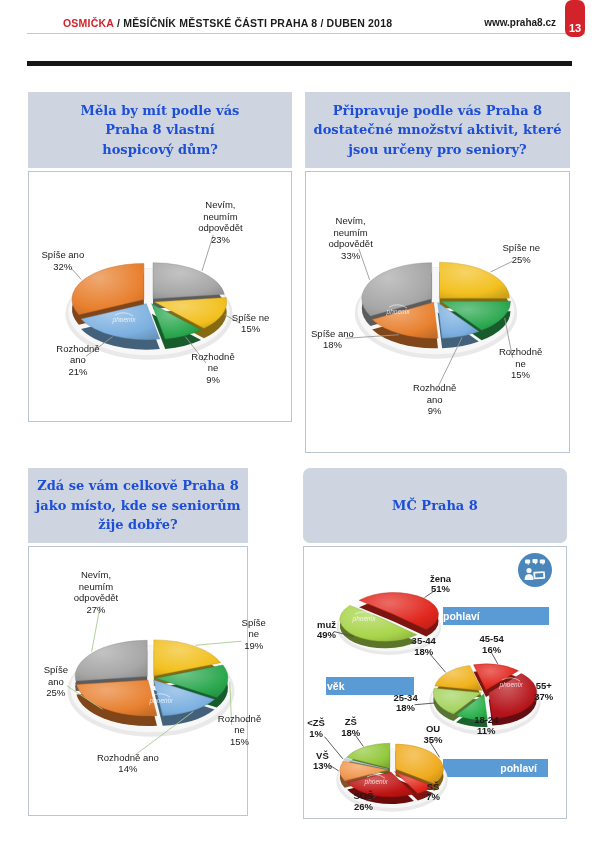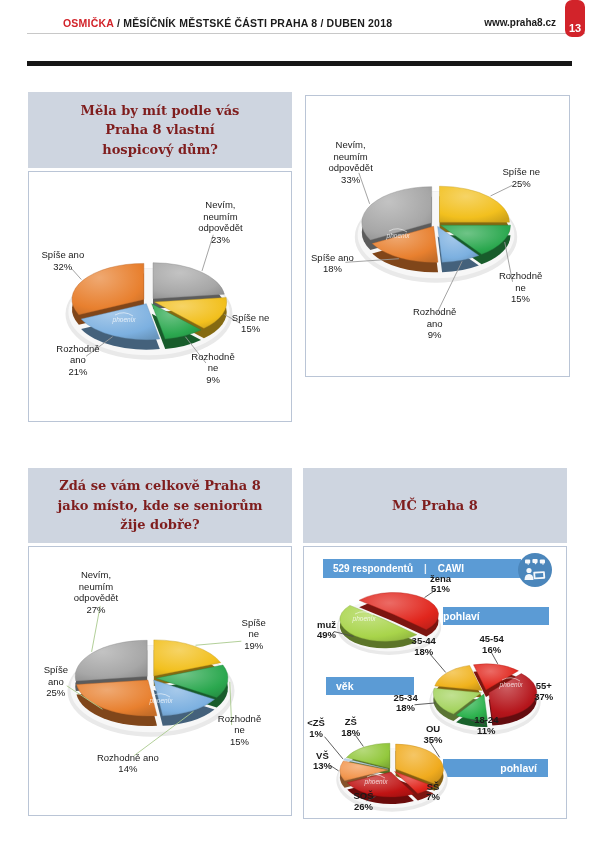--- a/index.html
+++ b/index.html
@@ -13,35 +13,35 @@
   .website{position:absolute;right:44px;top:17px;font-size:10px;font-weight:bold;color:#1b1b1b;}
   .header-rule{position:absolute;left:27px;width:558px;top:33px;height:1px;background:#c8c8c8;}
   .page-badge{position:absolute;left:565px;top:0;width:20px;height:37px;background:#d2232a;
               color:#fff;display:flex;align-items:flex-end;justify-content:center;
               padding-bottom:3px;box-sizing:border-box;font-size:11px;font-weight:bold;border-radius:7px;}
   .black-bar{position:absolute;left:27px;top:61px;width:545px;height:5px;background:#161616;}
   
   .quad{position:absolute;}
   .q-title{background:#ced5e0;display:flex;align-items:center;justify-content:center;
            text-align:center;font-family:"DejaVu Serif",serif;font-weight:bold;
-           font-size:13px;line-height:1.5;color:#7f1d1d;}
+           font-size:13px;line-height:1.5;color:#1d4ed8;}
   .q-body{margin-top:3px;background:#fff;border:1px solid #bac5d6;position:relative;box-sizing:border-box;}
   #q1{left:28px;top:92px;width:264px;} #q1 .q-title{height:76px;} #q1 .q-body{height:251px;}
   #q2{left:305px;top:92px;width:265px;} #q2 .q-title{height:76px;} #q2 .q-body{height:282px;}
-  #q3{left:28px;top:468px;width:264px;} #q3 .q-title{height:75px;} #q3 .q-body{height:270px;}
-  #demo{left:303px;top:468px;width:264px;} #demo .q-title{height:75px;} #demo .q-body{height:273px;}
+  #q3{left:28px;top:468px;width:220px;} #q3 .q-title{height:75px;} #q3 .q-body{height:270px;}
+  #demo{left:303px;top:468px;width:264px;} #demo .q-title{height:75px;border-radius:7px;} #demo .q-body{height:273px;}
   svg.chart,.demo-chart{position:absolute;left:0;top:0;}
   
   .demo-body .bar{position:absolute;background:#5b9bd5;color:#fff;font-weight:bold;
                   display:flex;align-items:center;box-sizing:border-box;}
   .resp-bar{left:19px;top:12px;width:198px;height:19px;font-size:10px;gap:11px;padding-left:10px;}
   .resp-bar .pipe{opacity:.85;}
   .cat-bar{font-size:10.5px;height:18px;z-index:1;}
   .gender-bar{left:139px;top:60px;width:106px;padding-right:11px;}
-  .age-bar{left:22px;top:130px;width:88px;padding-left:10px;}
+  .age-bar{left:22px;top:130px;width:88px;padding-left:1px;}
   .edu-bar{left:139px;top:212px;width:105px;justify-content:flex-end;padding-right:11px;}
   .demo-chart{z-index:2;}
   .icon-circle{position:absolute;left:214px;top:6px;width:34px;height:34px;z-index:3;}
 </style>
 </head>
 <body>
 
 <div class="page">
 
   <div class="header-line">
@@ -107,20 +107,21 @@
           <text x="48.96902602812895" y="179.61435230617187" fill="#1a1a1a" font-size="9.5" text-anchor="middle" font-weight="normal"><tspan x="48.96902602812895" dy="0">Rozhodně</tspan><tspan x="48.96902602812895" dy="11.5">ano</tspan><tspan x="48.96902602812895" dy="11.5">21%</tspan></text>
           <line x1="52.31867349175849" y1="107.5240620572418" x2="42.18132564120414" y2="96.15881776402075" stroke="#9a9a9a" stroke-width="0.9"></line>
           <text x="33.81258404578239" y="86.31535307113418" fill="#1a1a1a" font-size="9.5" text-anchor="middle" font-weight="normal"><tspan x="33.81258404578239" dy="0">Spíše ano</tspan><tspan x="33.81258404578239" dy="11.5">32%</tspan></text>
           <path d="M 86 143 q 9 -5 18 1" stroke="#fff" fill="none" opacity="0.55" stroke-width="1"></path>
           <text x="95" y="150" fill="#fff" opacity="0.75" font-size="6.5" font-style="italic" text-anchor="middle">phoenix</text>
         </svg>
     </div>
   </section>
 
   <section class="quad" id="q2">
+    <div class="q-title">Připravuje podle vás Praha 8<br>dostatečné množství aktivit, které<br>jsou určeny pro seniory?</div>
     <div class="q-body">
       <svg class="chart" width="263" height="280">
           <defs>
             <radialGradient id="q2-g0" cx="38%" cy="28%" r="85%">
               <stop offset="0%" stop-color="rgb(246,212,102)"></stop>
               <stop offset="70%" stop-color="#f2c01e"></stop>
               <stop offset="100%" stop-color="rgb(206,163,26)"></stop>
             </radialGradient>
             <radialGradient id="q2-g1" cx="38%" cy="28%" r="85%">
               <stop offset="0%" stop-color="rgb(111,196,135)"></stop>
@@ -226,25 +227,20 @@
           <text x="66.98800447991032" y="31.039159272522824" fill="#1a1a1a" font-size="9.5" text-anchor="middle" font-weight="normal"><tspan x="66.98800447991032" dy="0">Nevím,</tspan><tspan x="66.98800447991032" dy="11.5">neumím</tspan><tspan x="66.98800447991032" dy="11.5">odpovědět</tspan><tspan x="66.98800447991032" dy="11.5">27%</tspan></text>
           <path d="M 123 149 q 9 -5 18 1" stroke="#fff" fill="none" opacity="0.55" stroke-width="1"></path>
           <text x="132" y="156" fill="#fff" opacity="0.75" font-size="6.5" font-style="italic" text-anchor="middle">phoenix</text>
         </svg>
     </div>
   </section>
 
   <section class="quad" id="demo">
     <div class="q-title">MČ Praha 8</div>
     <div class="q-body demo-body">
-      <div class="bar resp-bar">
-        <span>529 respondentů</span>
-        <span class="pipe">|</span>
-        <span>CAWI</span>
-      </div>
       <div class="icon-circle">
         <svg width="34" height="34" viewBox="0 0 34 34">
           <circle cx="17" cy="17" r="17" fill="#4b86bb"></circle>
           <g fill="#ffffff" opacity="0.95">
             <rect x="7" y="6.5" width="5.2" height="4" rx="1"></rect>
             <path d="M9 10.5 l1.2 1.6 1.2-1.6 z"></path>
             <rect x="14.4" y="6" width="5.2" height="4" rx="1"></rect>
             <path d="M16.4 10 l1.2 1.6 1.2-1.6 z"></path>
             <rect x="21.8" y="6.5" width="5.2" height="4" rx="1"></rect>
             <path d="M23.8 10.5 l1.2 1.6 1.2-1.6 z"></path>

